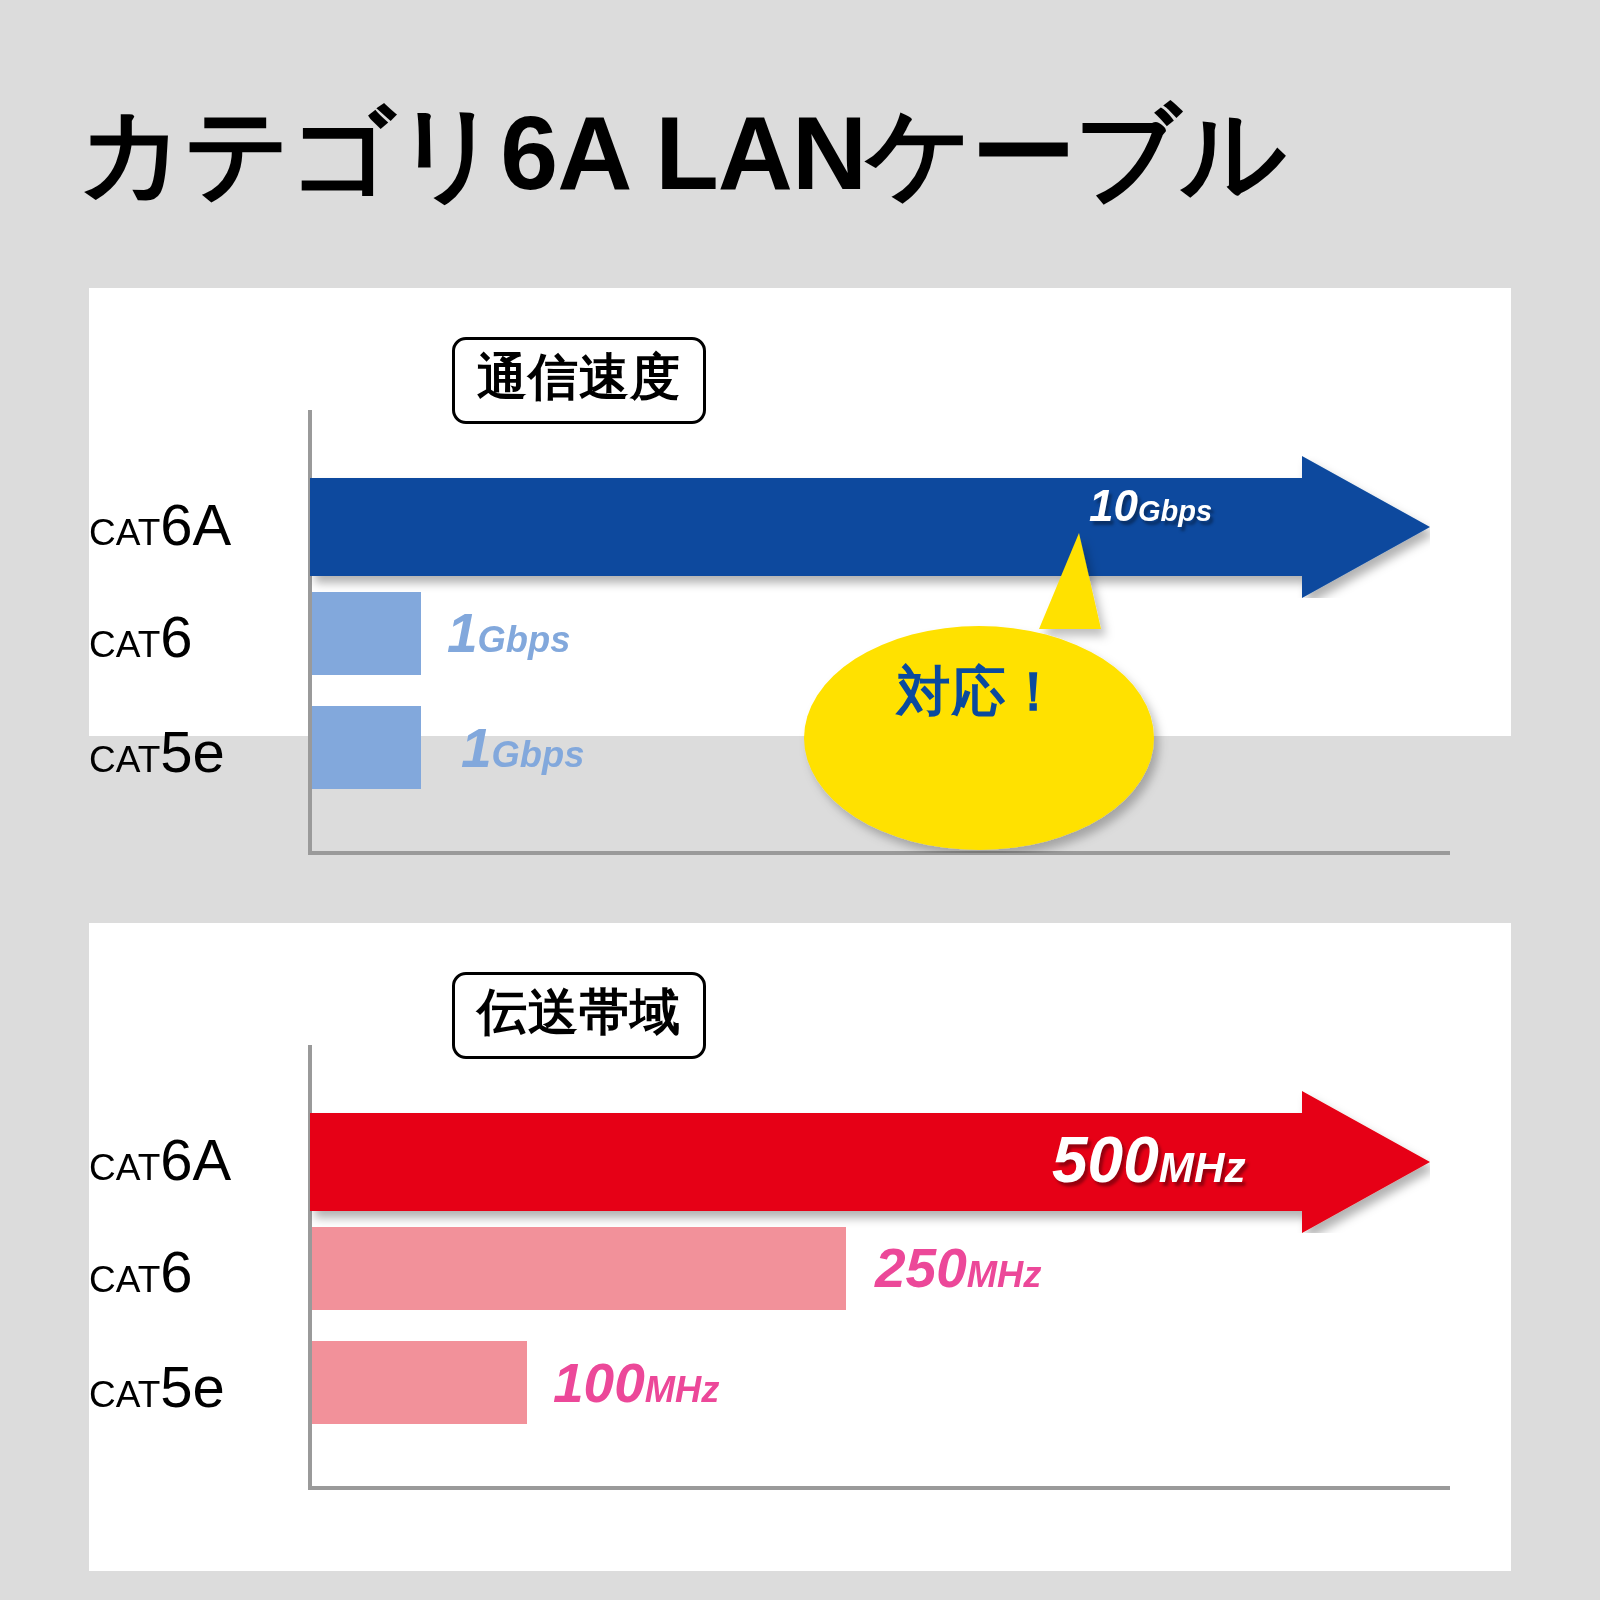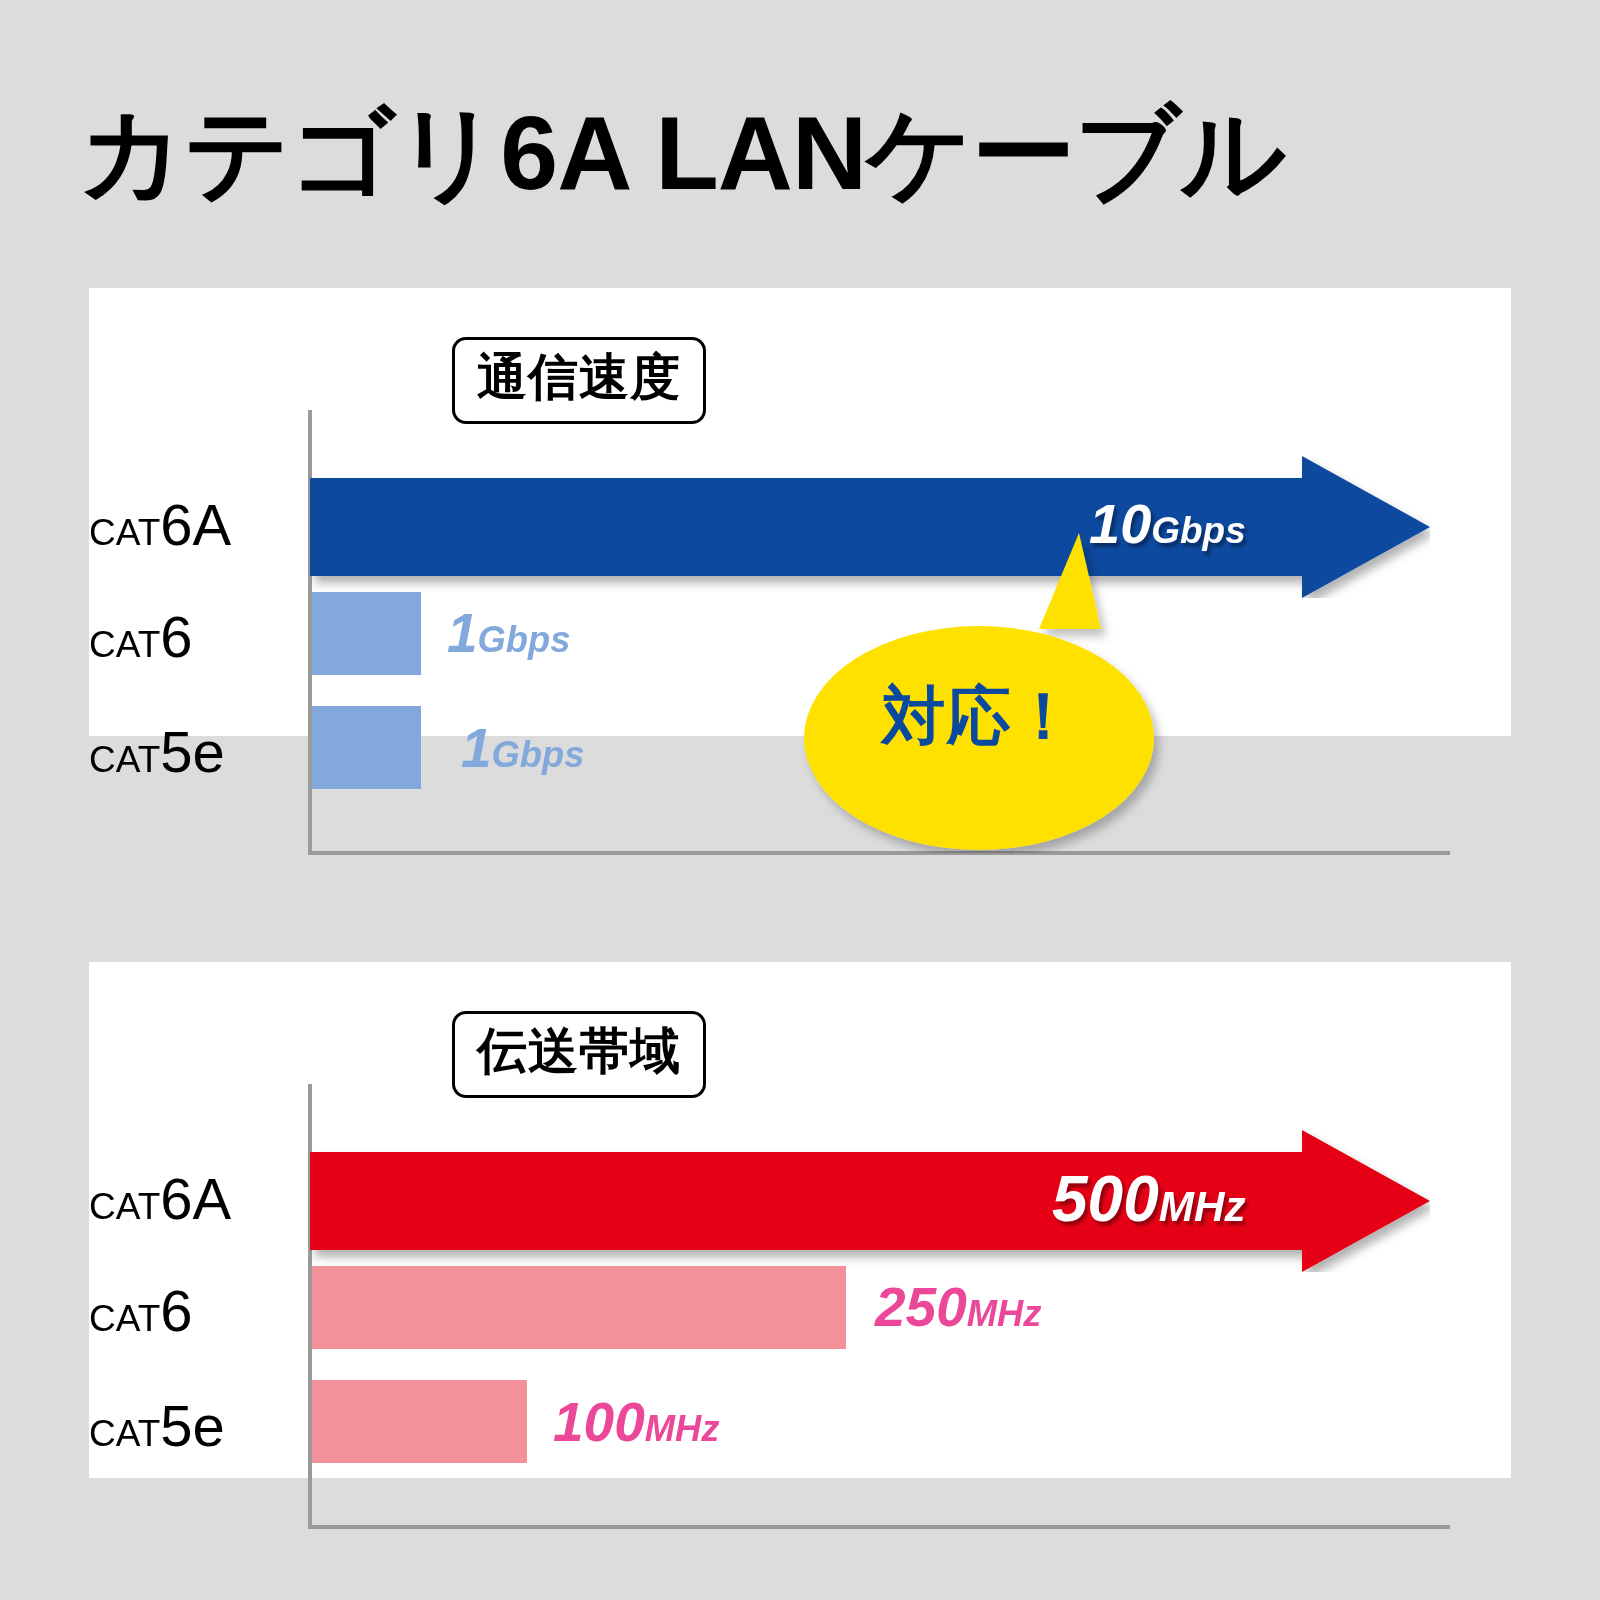--- a/index.html
+++ b/index.html
@@ -31,21 +31,21 @@
   }
 
   
   .panel {
     position: absolute;
     background: #ffffff;
     left: 89px;
     width: 1422px;
   }
   #panel-speed { top: 288px; height: 448px; }
-  #panel-band  { top: 962px; height: 516px; }
+  #panel-band  { top: 923px; height: 648px; }
 
   
   .chip {
     position: absolute;
     border: 3px solid #000;
     border-radius: 14px;
     background: #fff;
     padding: 6px 22px 12px 22px;
     font-size: 50px;
     font-weight: bold;
@@ -124,21 +124,21 @@
     position: absolute;
     text-align: center;
     color: #0a4a9e;
     font-weight: bold;
     line-height: 1.05;
     white-space: nowrap;
     z-index: 7;
   }
   .bubble-text .l1 { font-size: 54px; letter-spacing: 0px; }
   .bubble-text .l1 .sm { font-size: 44px; }
-  .bubble-text .l2 { font-size: 64px; letter-spacing: 1px; margin-top: 20px; }
+  .bubble-text .l2 { font-size: 54px; letter-spacing: 1px; }
 </style>
 </head>
 <body>
 
 <div class="page-title">カテゴリ6A LANケーブル</div>
 
 <div class="panel" id="panel-speed">
 
   <div class="chip" style="left:363px; top:49px;">通信速度</div>
 
@@ -158,21 +158,21 @@
   <div class="arrow-wrap" style="left:221px; top:168px;">
     <svg width="1120" height="142" viewBox="0 0 1120 142">
       <defs>
         <filter id="shA" x="-10%" y="-10%" width="130%" height="140%">
           <feDropShadow dx="5" dy="7" stdDeviation="5" flood-color="#000" flood-opacity="0.30"></feDropShadow>
         </filter>
       </defs>
       <path d="M0,22 L992,22 L992,0 L1120,71 L992,142 L992,120 L0,120 Z" fill="#0a4a9e" filter="url(#shA)"></path>
     </svg>
   </div>
-  <div class="val val-on-arrow" style="left:1000px; top:208px; font-size:56px;">
+  <div class="val val-on-arrow" style="left:1000px; top:196px; font-size:44px;">
     <span>10</span><span class="unit">Gbps</span>
   </div>
 
   <div class="bar" style="left:223px; top:304px; width:109px; height:83px; background:#82a8dc;"></div>
   <div class="val val-blue" style="left:358px; top:318px; font-size:55px;">
     <span>1</span><span class="unit">Gbps</span>
   </div>
 
   <div class="bar" style="left:223px; top:418px; width:109px; height:83px; background:#82a8dc;"></div>
   <div class="val val-blue" style="left:372px; top:433px; font-size:55px;">

